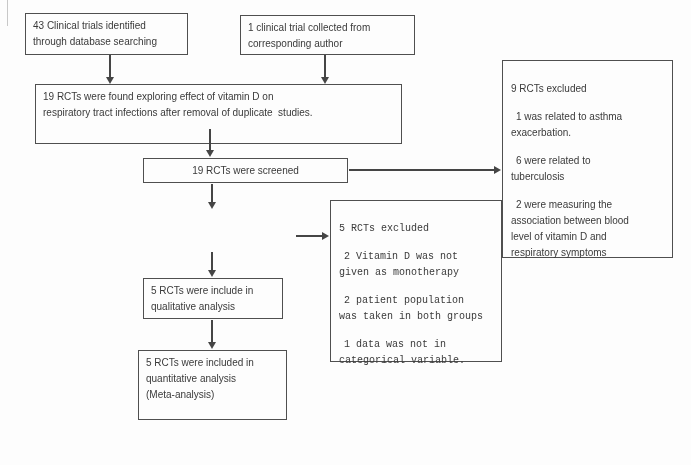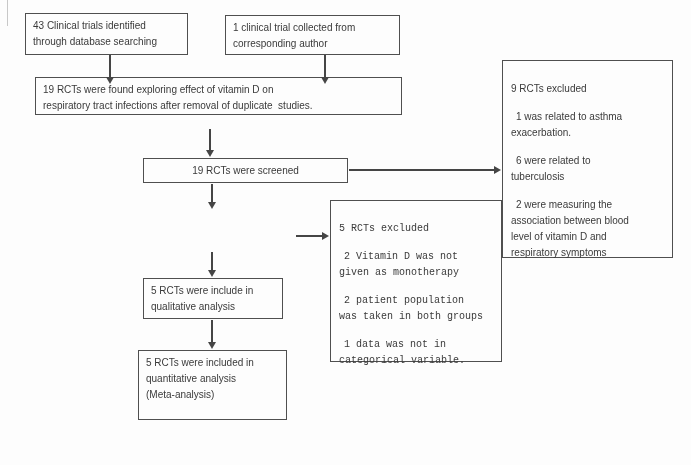--- a/index.html
+++ b/index.html
@@ -95,26 +95,26 @@
 
 <div class="canvas">
 
   <div class="scan-artifact"></div>
 
   <div class="box" style="left:25px; top:13px; width:163px; height:42px;">
     <div class="box-text">43 Clinical trials identified
 through database searching</div>
   </div>
 
-  <div class="box" style="left:225px; top:15px; width:175px; height:40px;">
+  <div class="box" style="left:240px; top:15px; width:175px; height:40px;">
     <div class="box-text">1 clinical trial collected from
 corresponding author</div>
   </div>
 
-  <div class="box" style="left:35px; top:77px; width:367px; height:38px;">
+  <div class="box" style="left:35px; top:84px; width:367px; height:60px;">
     <div class="box-text">19 RCTs were found exploring effect of vitamin D on
 respiratory tract infections after removal of duplicate  studies.</div>
   </div>
 
   <div class="box center-box" style="left:143px; top:158px; width:205px; height:25px;">
     <div>19 RCTs were screened</div>
   </div>
 
 
   <div class="box" style="left:143px; top:278px; width:140px; height:41px;">

